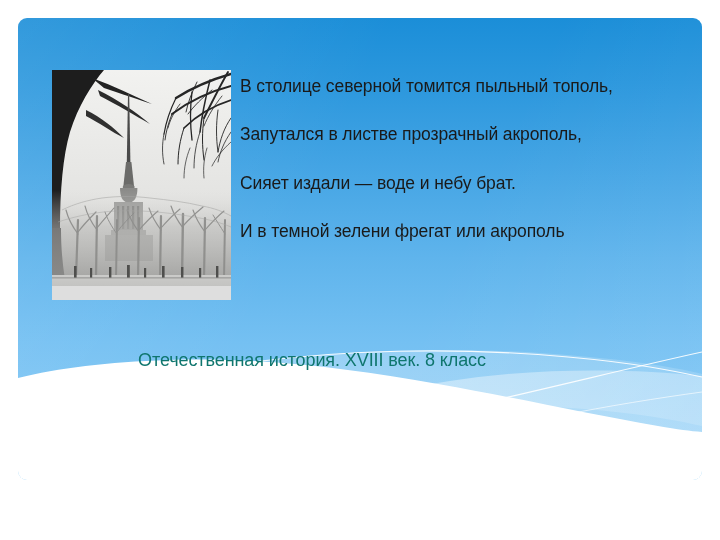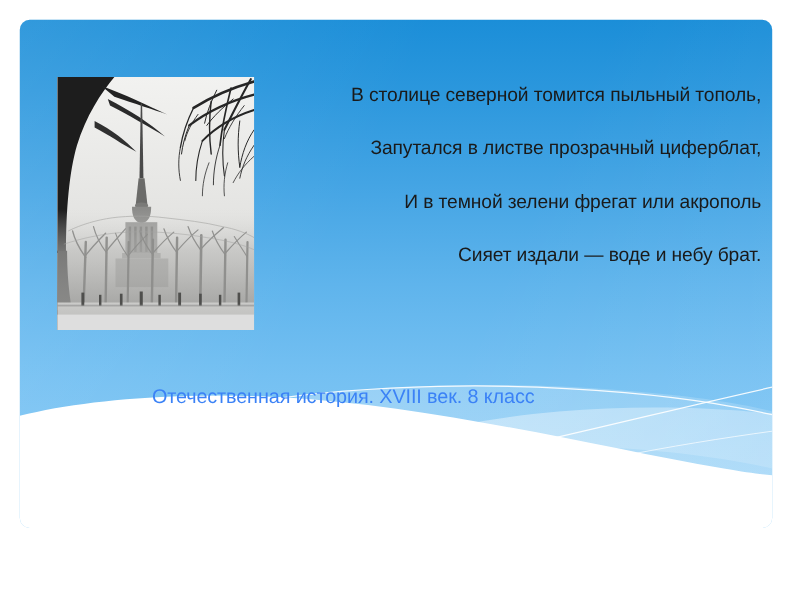--- a/index.html
+++ b/index.html
@@ -69,21 +69,21 @@
     background: #cfcfcf;
   }
   #photo-frame svg { display: block; }
 
   
   #text-block {
     position: absolute;
     left: 222px;   
     top: 60px;
     width: 452px;  
-    text-align: right;
+    text-align: left;
   }
   .poem-line {
     font-size: 17.5px;
     line-height: 1.0;
     color: #1a1a1a;
     letter-spacing: -0.1px;
     white-space: nowrap;
     margin: 0 0 30px 0;
   }
   .poem-line.gap-extra { margin-bottom: 32px; }
@@ -97,21 +97,21 @@
   }
 
   
   #subtitle {
     position: absolute;
     left: 18px;
     top: 350px;
     width: 588px;
     text-align: center;
     font-size: 18px;
-    color: #3b82f6;
+    color: #0f766e;
     letter-spacing: -0.1px;
     white-space: nowrap;
   }
 </style>
 </head>
 <body>
 
 <div id="slide">
 
   <div id="panel">
@@ -241,23 +241,23 @@
           <rect x="164" y="196" width="2.4" height="12"></rect>
         </g>
         <rect x="0" y="207" width="179" height="1.6" fill="#8e8e8c" opacity="0.6"></rect>
 
         <rect x="0" y="216" width="179" height="14" fill="#dedede"></rect>
       </svg>
     </div>
 
     <div id="text-block">
       <p class="poem-line">В столице северной томится пыльный тополь,</p>
-      <p class="poem-line gap-extra">Запутался в листве прозрачный циферблат,</p>
+      <p class="poem-line gap-extra">Запутался в листве прозрачный акрополь,</p>
+      <p class="poem-line">Сияет издали — воде и небу брат.</p>
       <p class="poem-line">И в темной зелени фрегат или акрополь</p>
-      <p class="poem-line">Сияет издали — воде и небу брат.</p>
     </div>
 
     <svg id="wave-art" viewBox="0 0 684 150" preserveAspectRatio="none" xmlns="http://www.w3.org/2000/svg">
       <defs>
         <linearGradient id="lightWaveA" x1="0" y1="0" x2="1" y2="0">
           <stop offset="0%" stop-color="#ffffff" stop-opacity="0.55"></stop>
           <stop offset="45%" stop-color="#ffffff" stop-opacity="0.42"></stop>
           <stop offset="100%" stop-color="#ffffff" stop-opacity="0.30"></stop>
         </linearGradient>
         <linearGradient id="lightWaveB" x1="0" y1="0" x2="1" y2="0">

